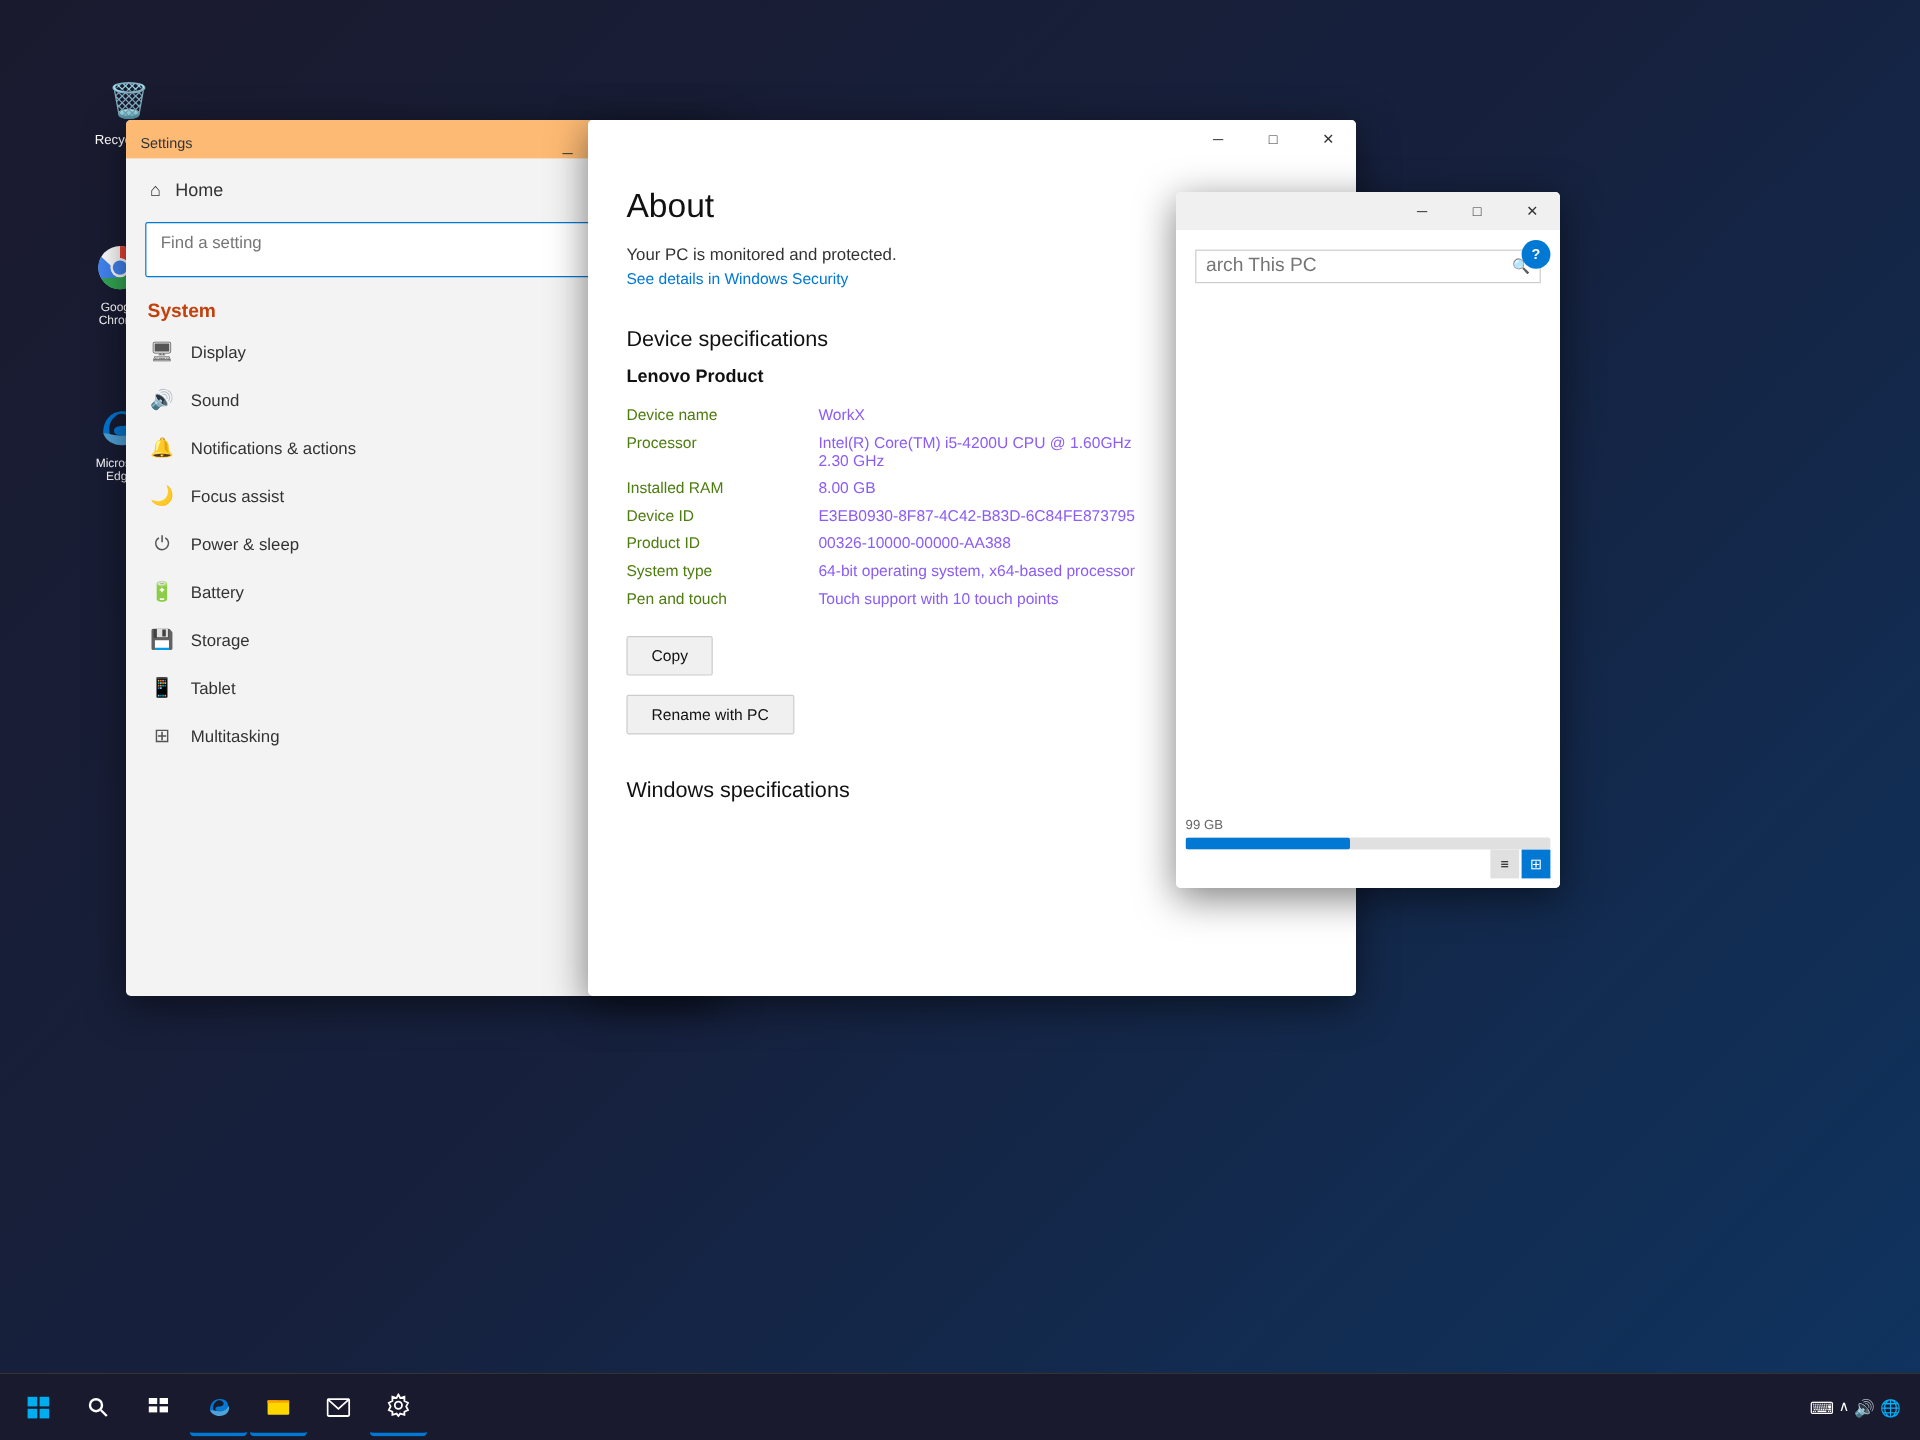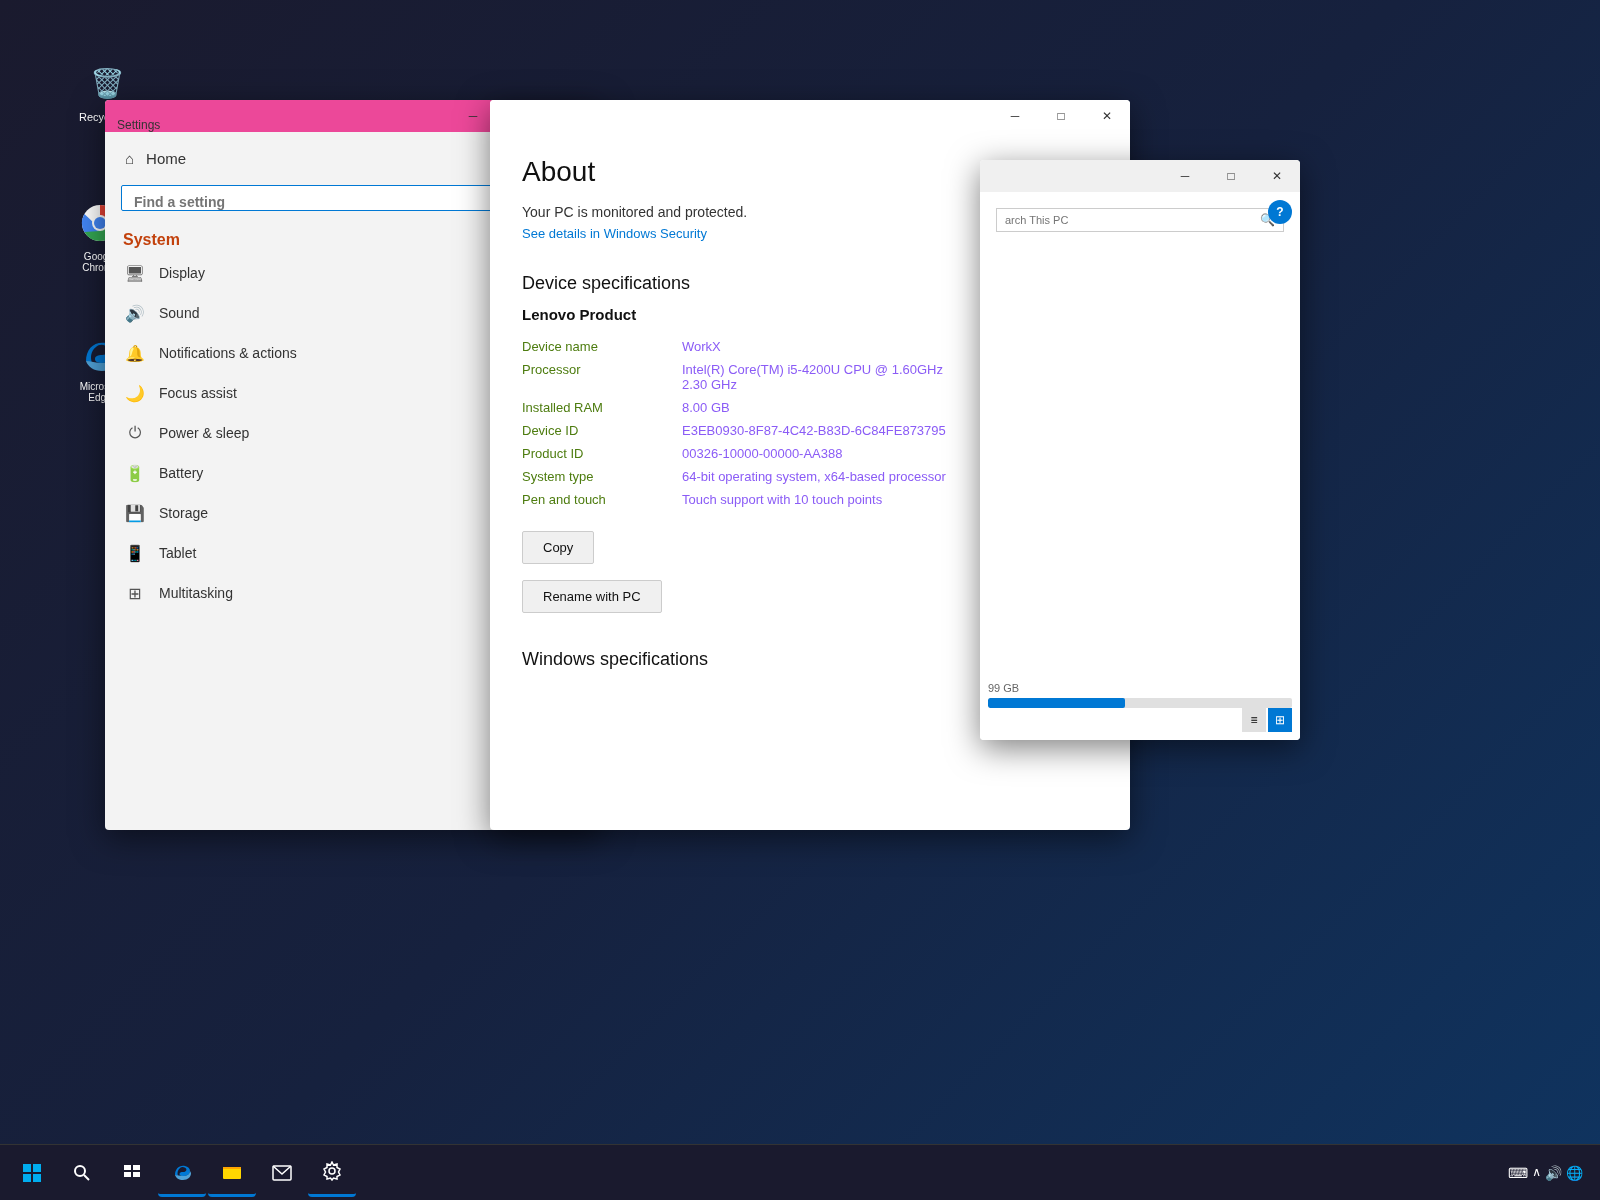--- a/index.html
+++ b/index.html
@@ -92,24 +92,24 @@
       background: #f3f3f3;
       border-radius: 4px;
       box-shadow: 0 8px 32px rgba(0,0,0,0.5);
       display: flex;
       flex-direction: column;
       overflow: hidden;
     }
 
     .window-titlebar {
       height: 32px;
-      background: #ec4899;
-      display: flex;
-      align-items: flex-end;
-      padding: 0 12px;
+      background: #fdba74;
+      display: flex;
+      align-items: flex-start;
+      padding: 12px 12px;
       font-size: 12px;
       color: #333;
       user-select: none;
     }
 
     .titlebar-title {
       flex: 1;
       font-size: 12px;
     }
 
@@ -145,28 +145,27 @@
       cursor: pointer;
     }
 
     .search-box {
       margin: 8px 16px;
       position: relative;
     }
 
     .search-box input {
       width: 100%;
-      padding: 8px 36px 0 12px;
+      padding: 8px 36px 20px 12px;
       border: 1.5px solid #0078d4;
       border-radius: 2px;
       font-size: 14px;
       background: white;
       outline: none;
       color: #4c1d95;
-      font-weight: bold;
     }
 
     .search-icon-inner {
       position: absolute;
       right: 10px;
       top: 50%;
       transform: translateY(-50%);
       color: #666;
       font-size: 14px;
     }
@@ -333,21 +332,21 @@
       align-items: center;
       border: 1px solid #ccc;
       padding: 4px 8px;
       margin: 8px;
       background: white;
     }
 
     .explorer-search input {
       border: none;
       outline: none;
-      font-size: 11px;
+      font-size: 16px;
       flex: 1;
       color: #14532d;
     }
 
     .disk-bar-container {
       position: absolute;
       bottom: 32px;
       left: 8px;
       right: 8px;
     }

